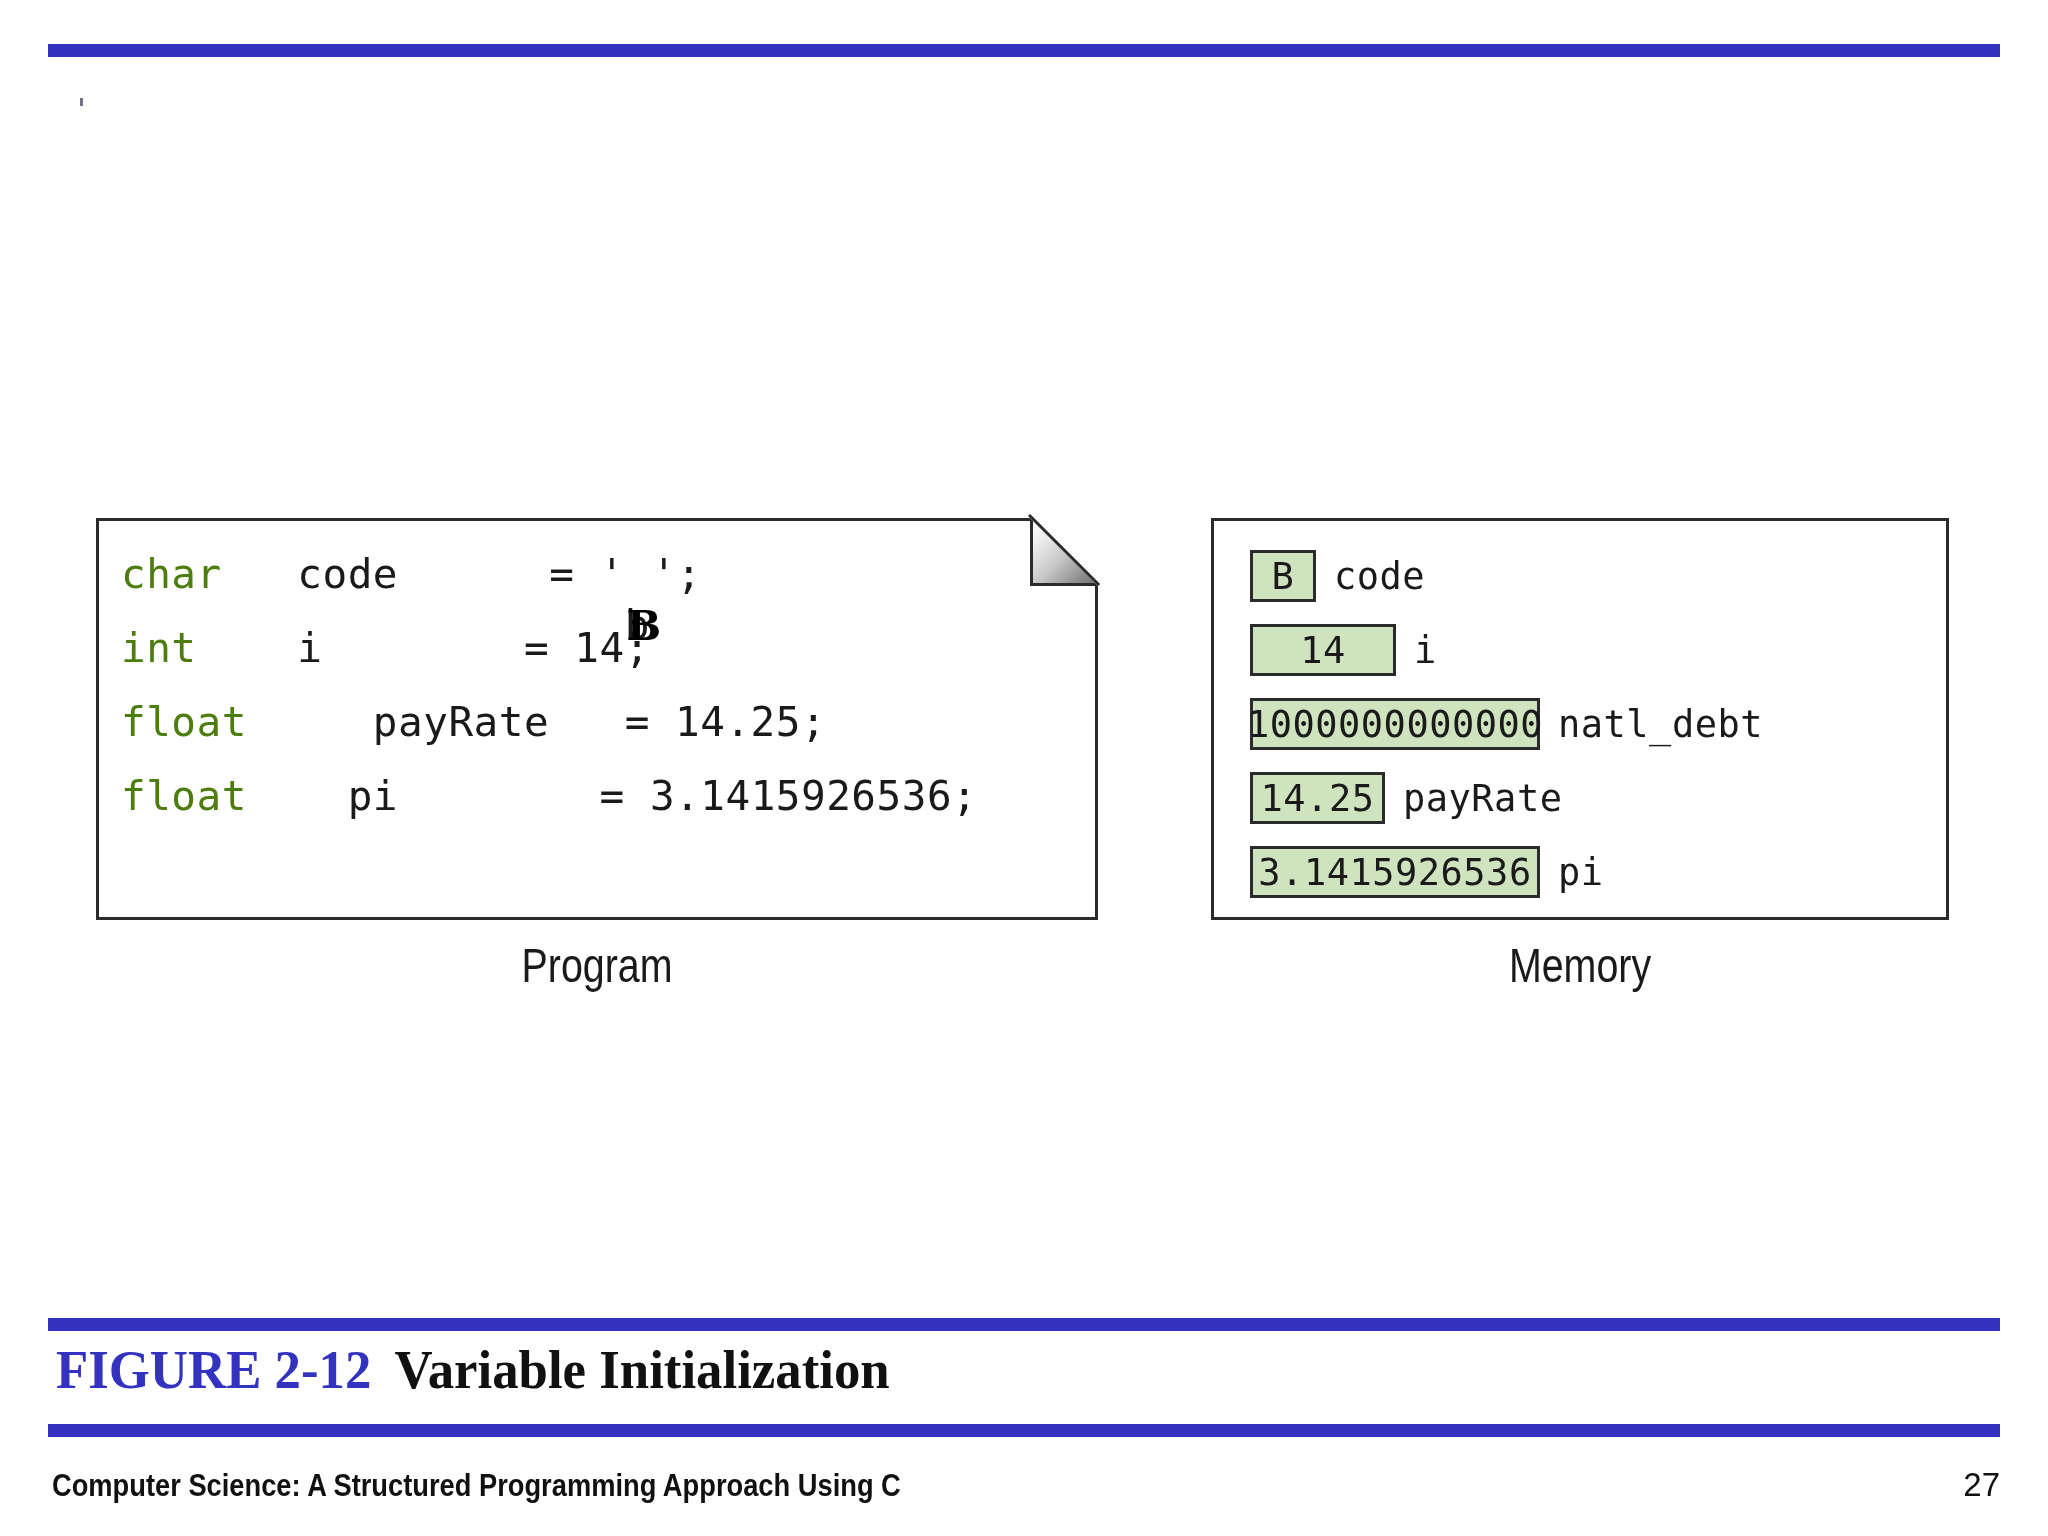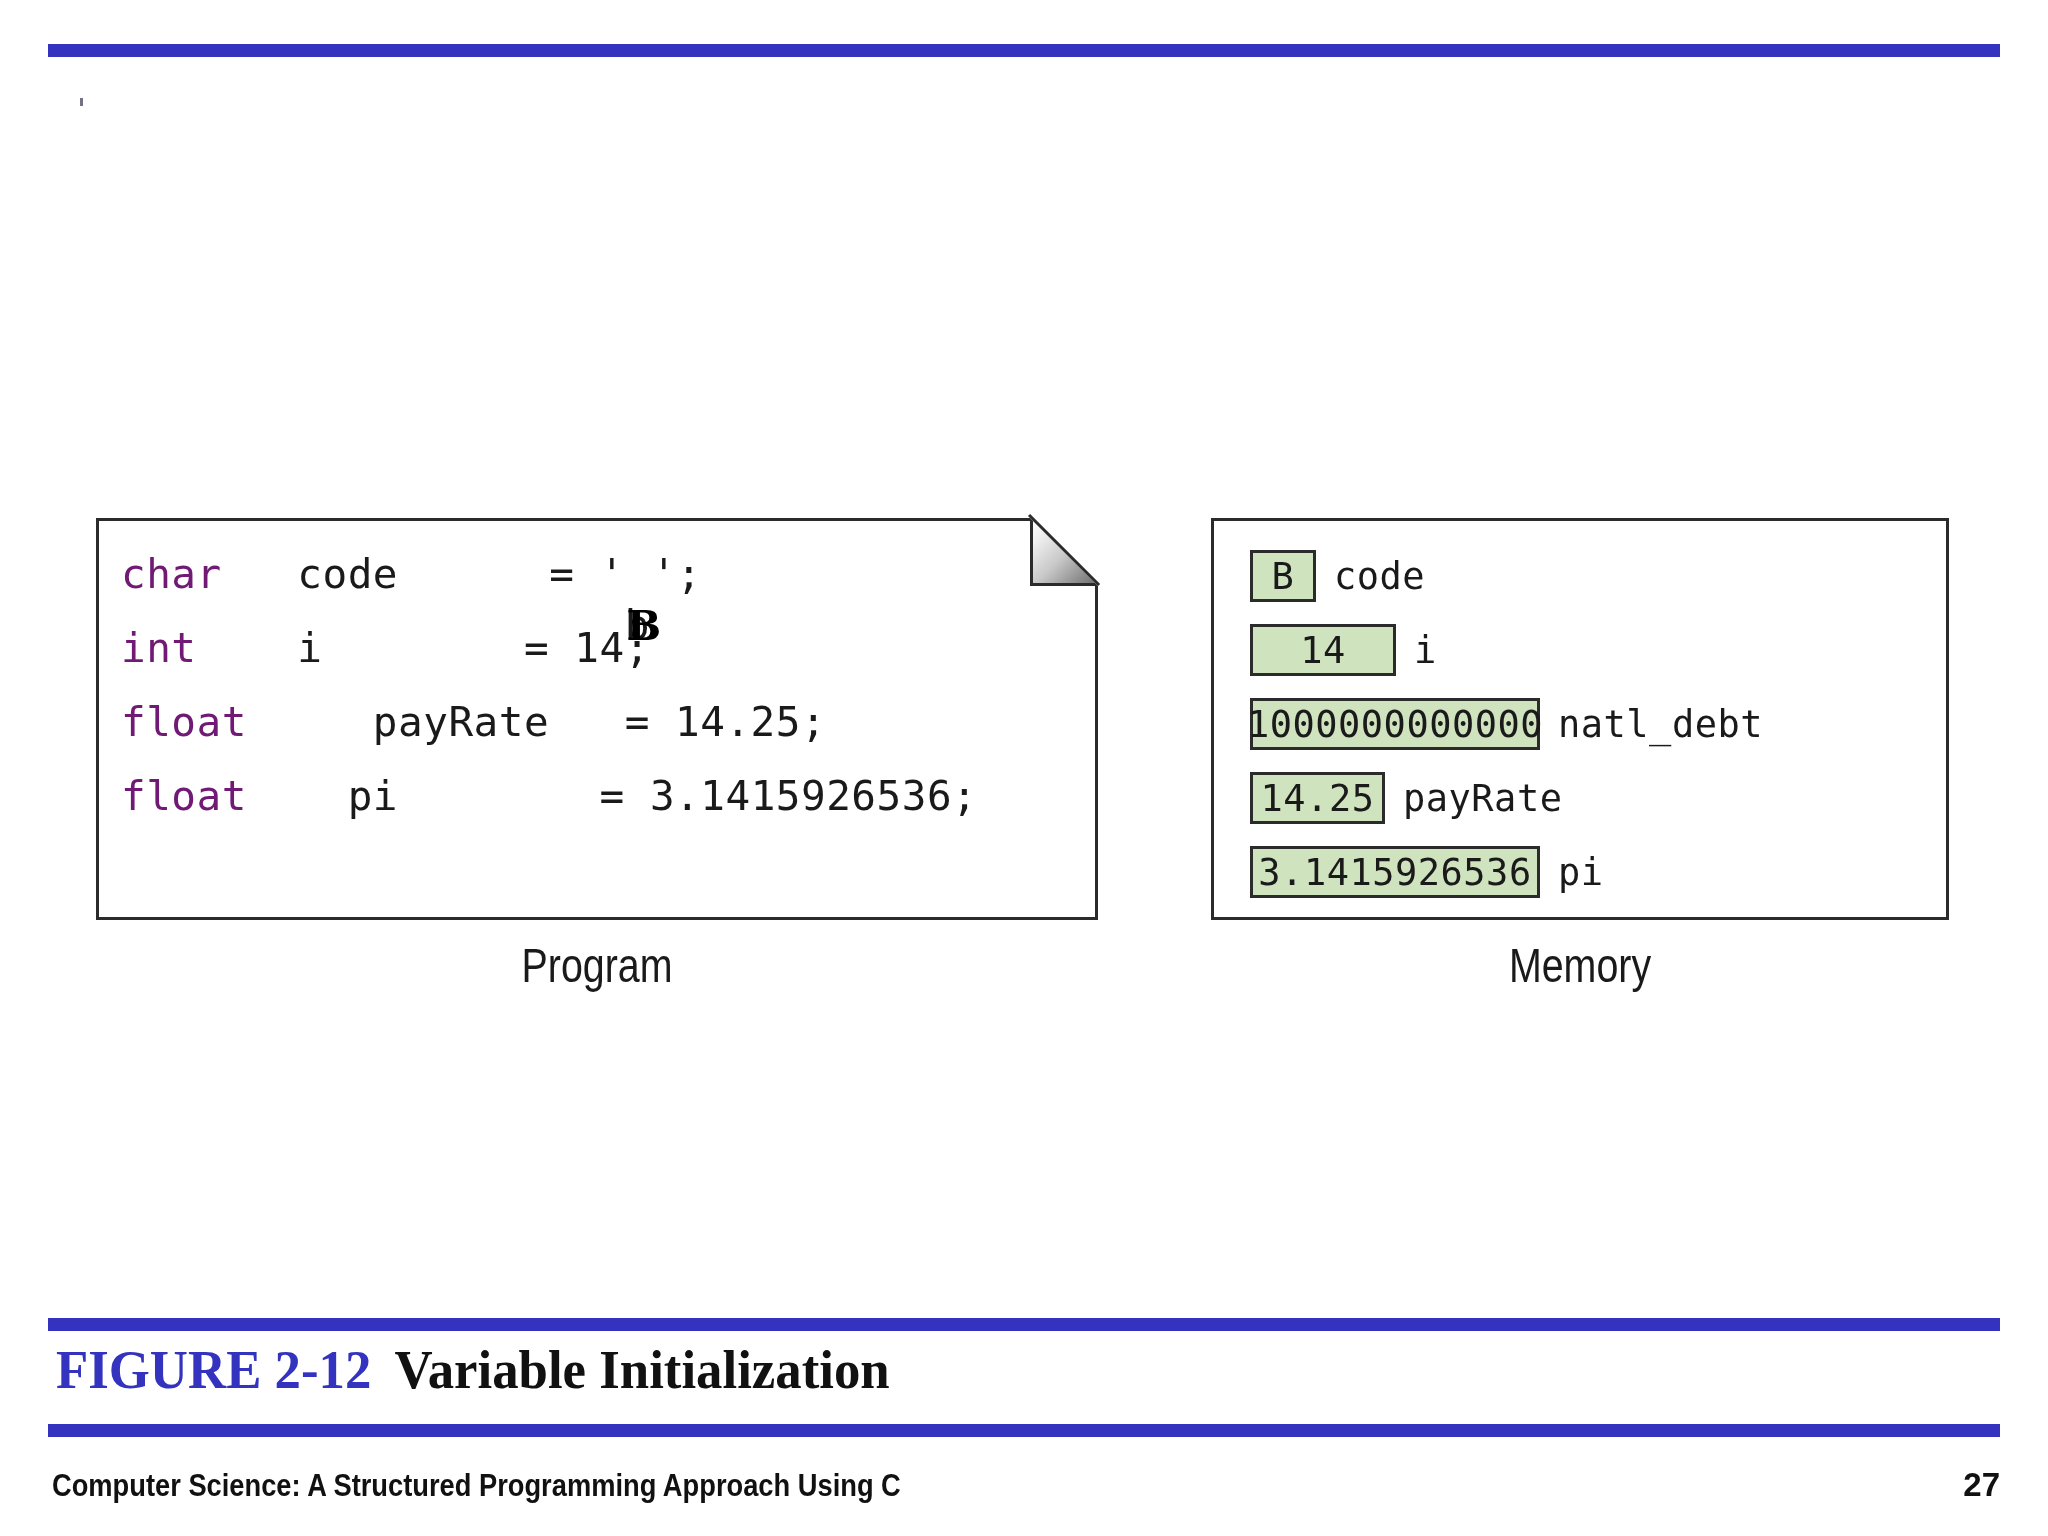--- a/index.html
+++ b/index.html
@@ -66,21 +66,21 @@
     list-style: none;
   }
   .code-line {
     font-family: "DejaVu Sans Mono", "Liberation Mono", monospace;
     font-size: 41px;
     line-height: 74px;
     white-space: pre;
     color: #1a1a1a;
     letter-spacing: .5px;
   }
-  .kw { color: #701a75; }
+  .kw { color: #4d7c0f; }
   .chr-glyph {
     position: relative;
     display: inline-block;
     width: 1.08ch;
   }
   .chr-glyph .under {
     position: absolute;
     left: 0;
     top: 0;
     color: #1a1a1a;
@@ -212,21 +212,21 @@
     color: #111111;
     white-space: nowrap;
     transform: scaleX(.88);
     transform-origin: left center;
   }
   .footer-page {
     position: absolute;
     right: 48px;
     top: 1466px;
     font-family: "Liberation Sans", sans-serif;
-    font-weight: bold;
+    font-weight: normal;
     font-size: 33px;
     color: #111111;
   }
 </style>
 </head>
 <body>
 
 <div class="rule top"></div>
 <div class="speck"></div>
 

